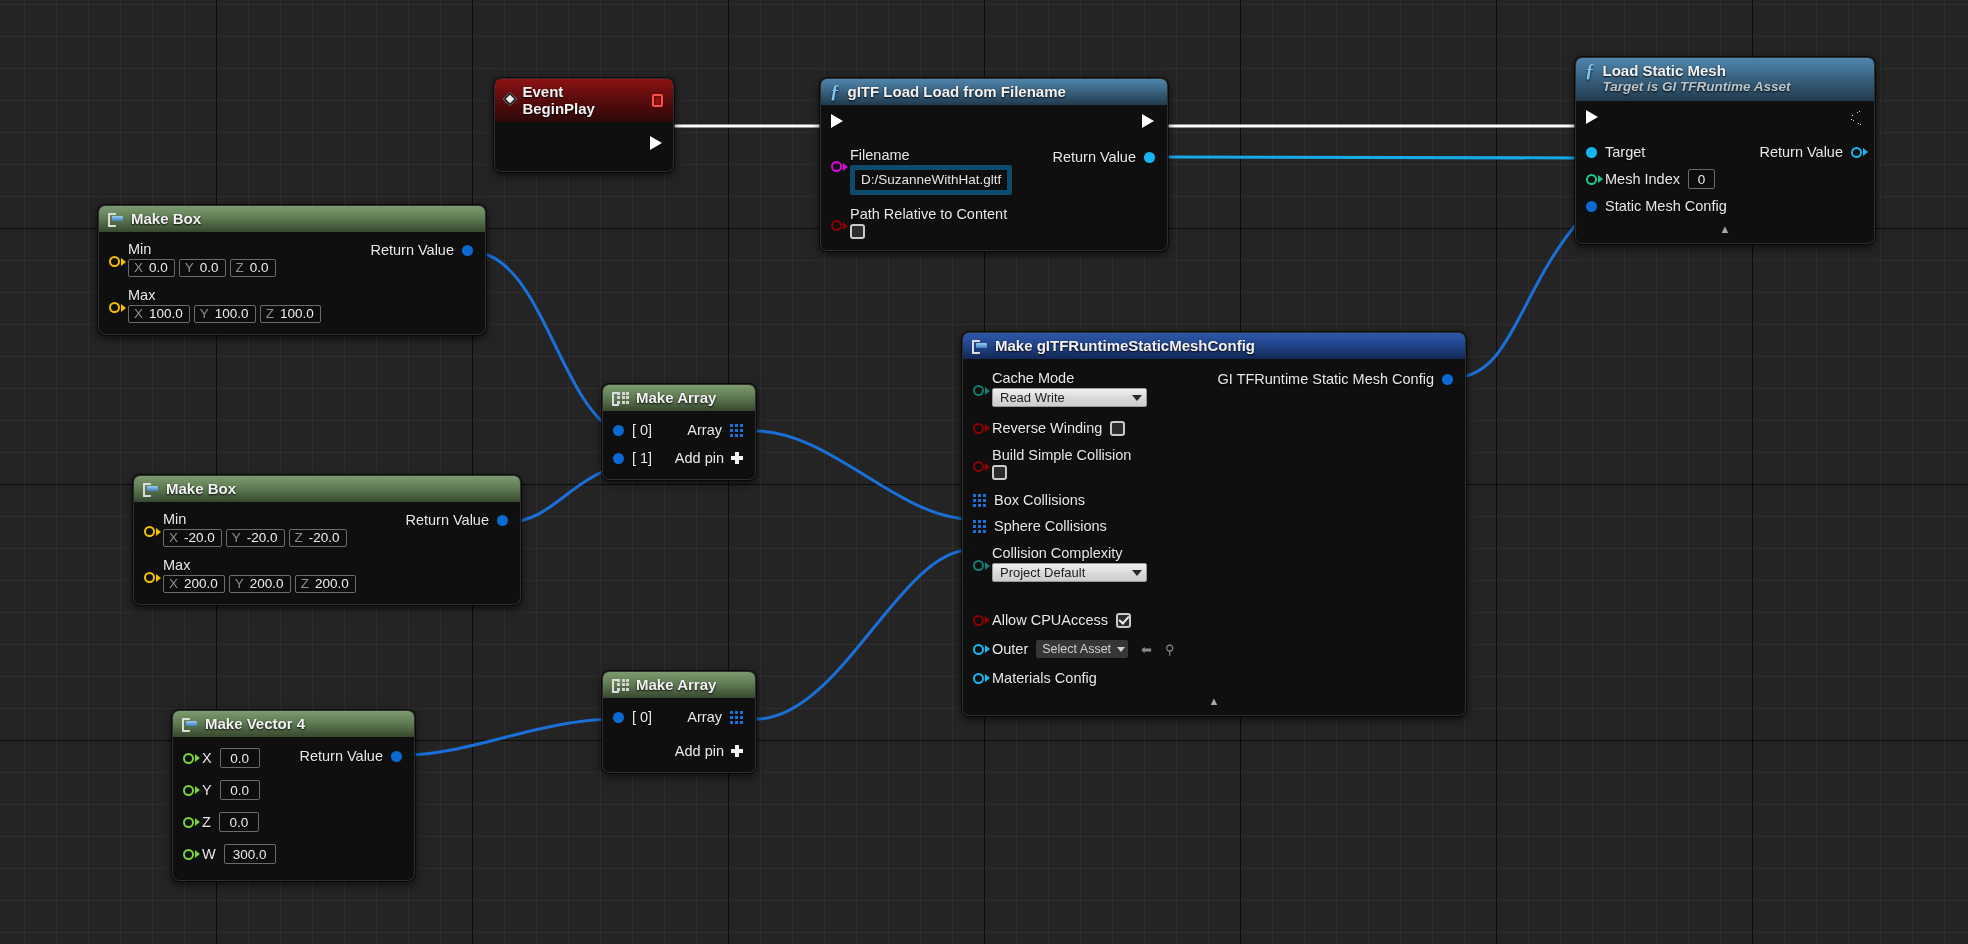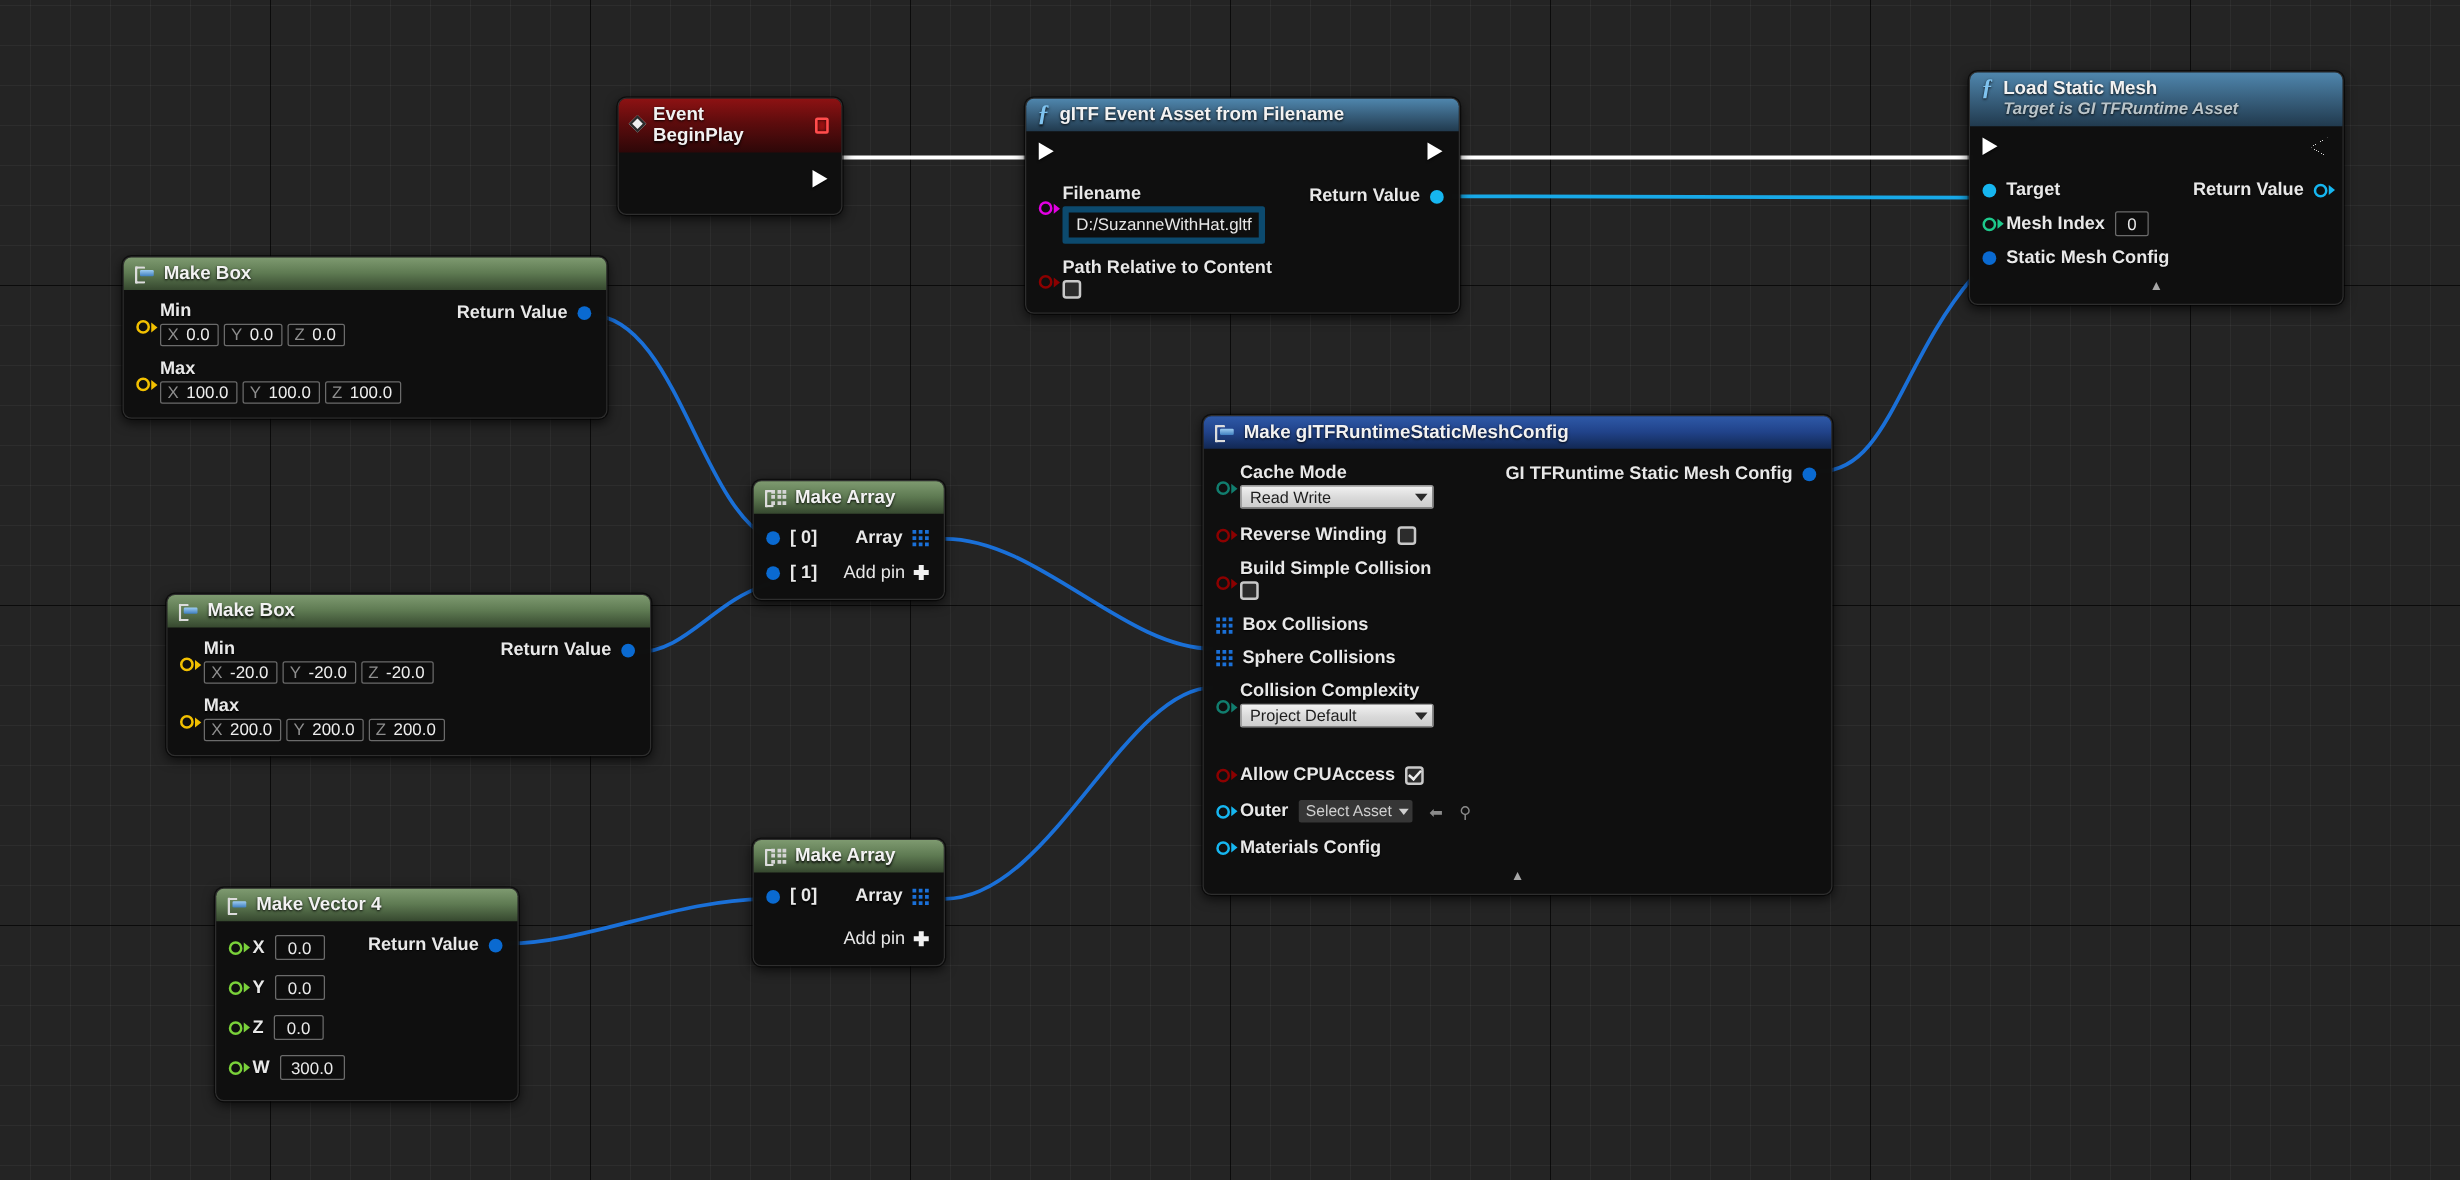--- a/index.html
+++ b/index.html
@@ -94,21 +94,20 @@
     display: flex;
     align-items: center;
     min-height: 20px;
     padding: 1px 10px 1px 10px;
   }
   .pin-label {
     font-size: 14.5px;
     color: #e8e8e8;
     text-shadow: 0 1px 1px rgba(0,0,0,0.9);
     white-space: nowrap;
-    font-weight: bold;
   }
 
   
   .exec {
     width: 13px; height: 15px;
     display: inline-block;
     position: relative;
   }
   .exec::before {
     content: "";
@@ -450,21 +449,21 @@
           <span class="exec"></span>
         </div>
       </div>
     </div>
   </div>
 
   <div class="node" style="left:820px; top:78px; width:348px;">
     <div class="node-inner">
       <div class="node-title t-func">
         <span class="ico-f">ƒ</span>
-        <span>gITF Event Asset from Filename</span>
+        <span>gITF Load Load from Filename</span>
       </div>
       <div class="node-body">
         <div class="pinrow" style="min-height:26px;">
           <span class="exec"></span>
           <span class="exec"></span>
         </div>
 
         <div class="pinrow" style="align-items:flex-start; margin-top:3px;">
           <div class="pl" style="align-items:flex-start;">
             <span class="dot hollow" style="color:#e300e3; margin-top:14px;"></span>

